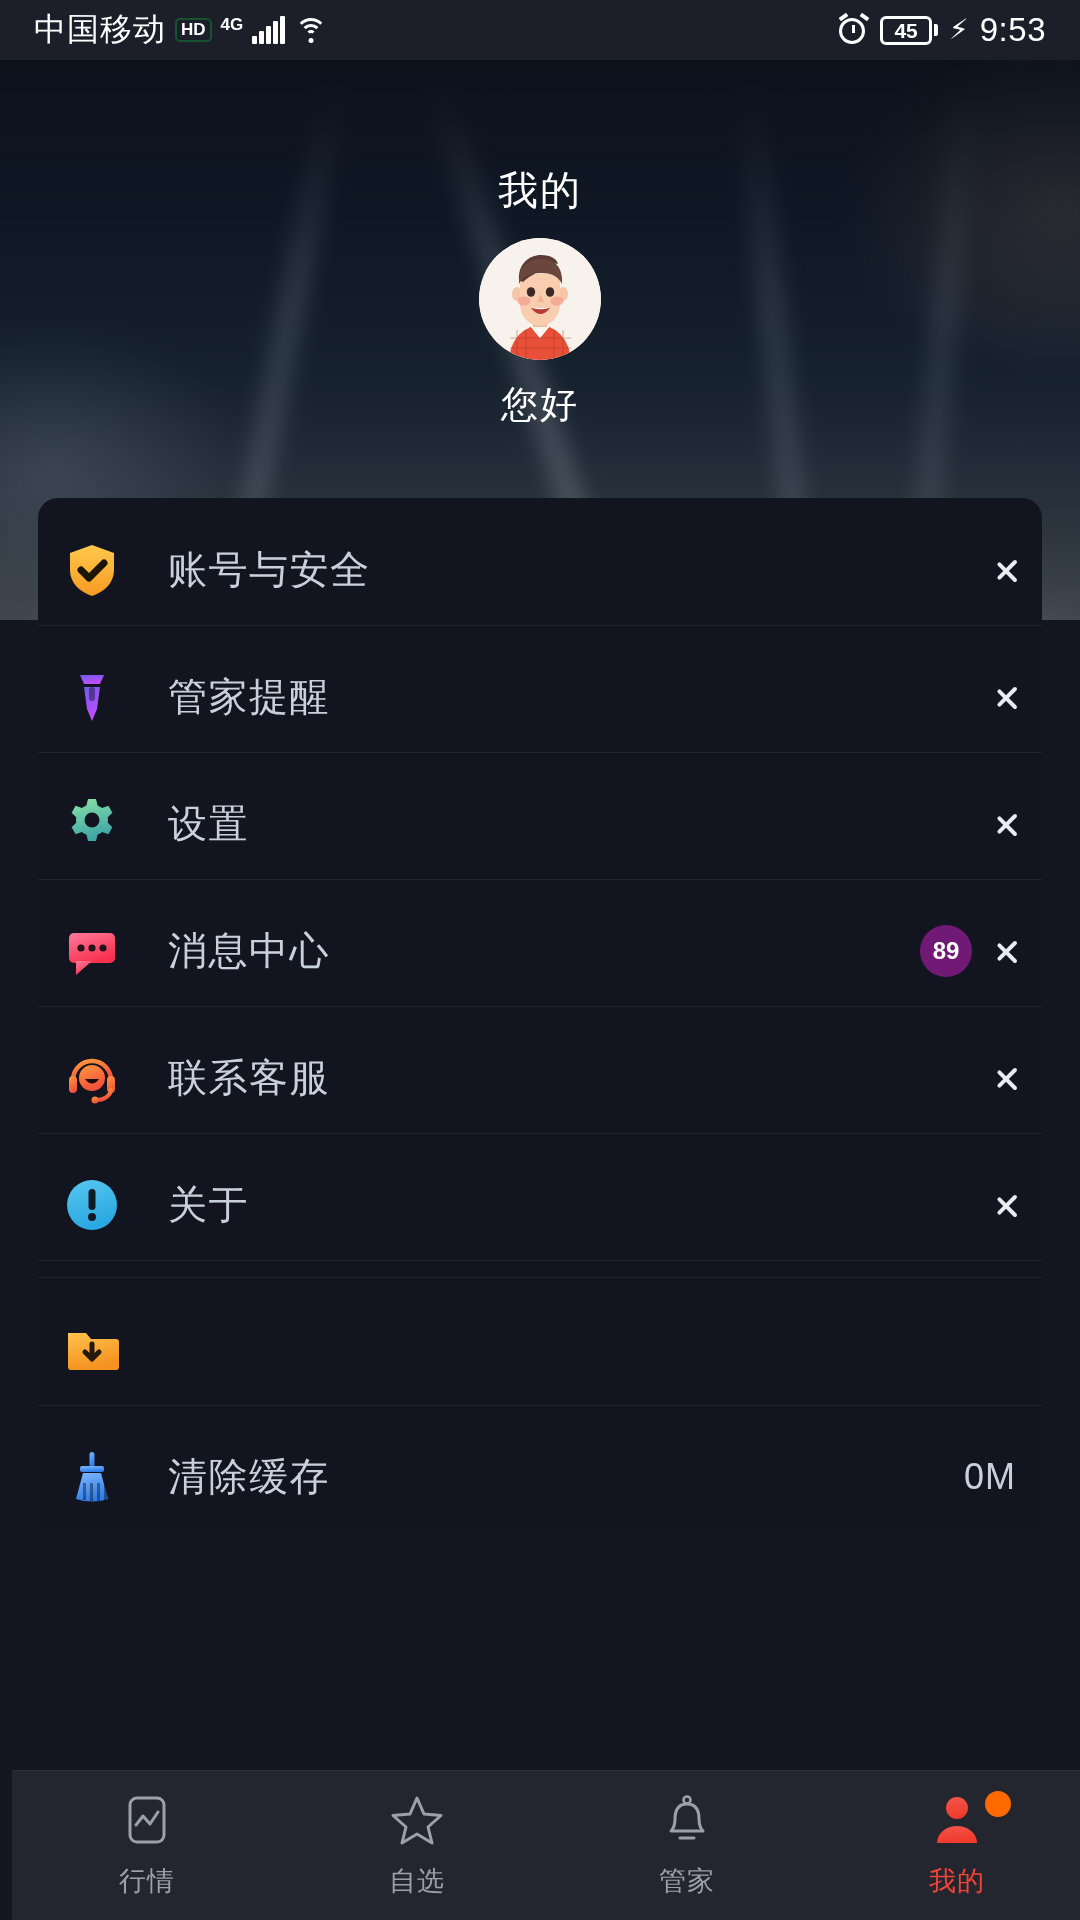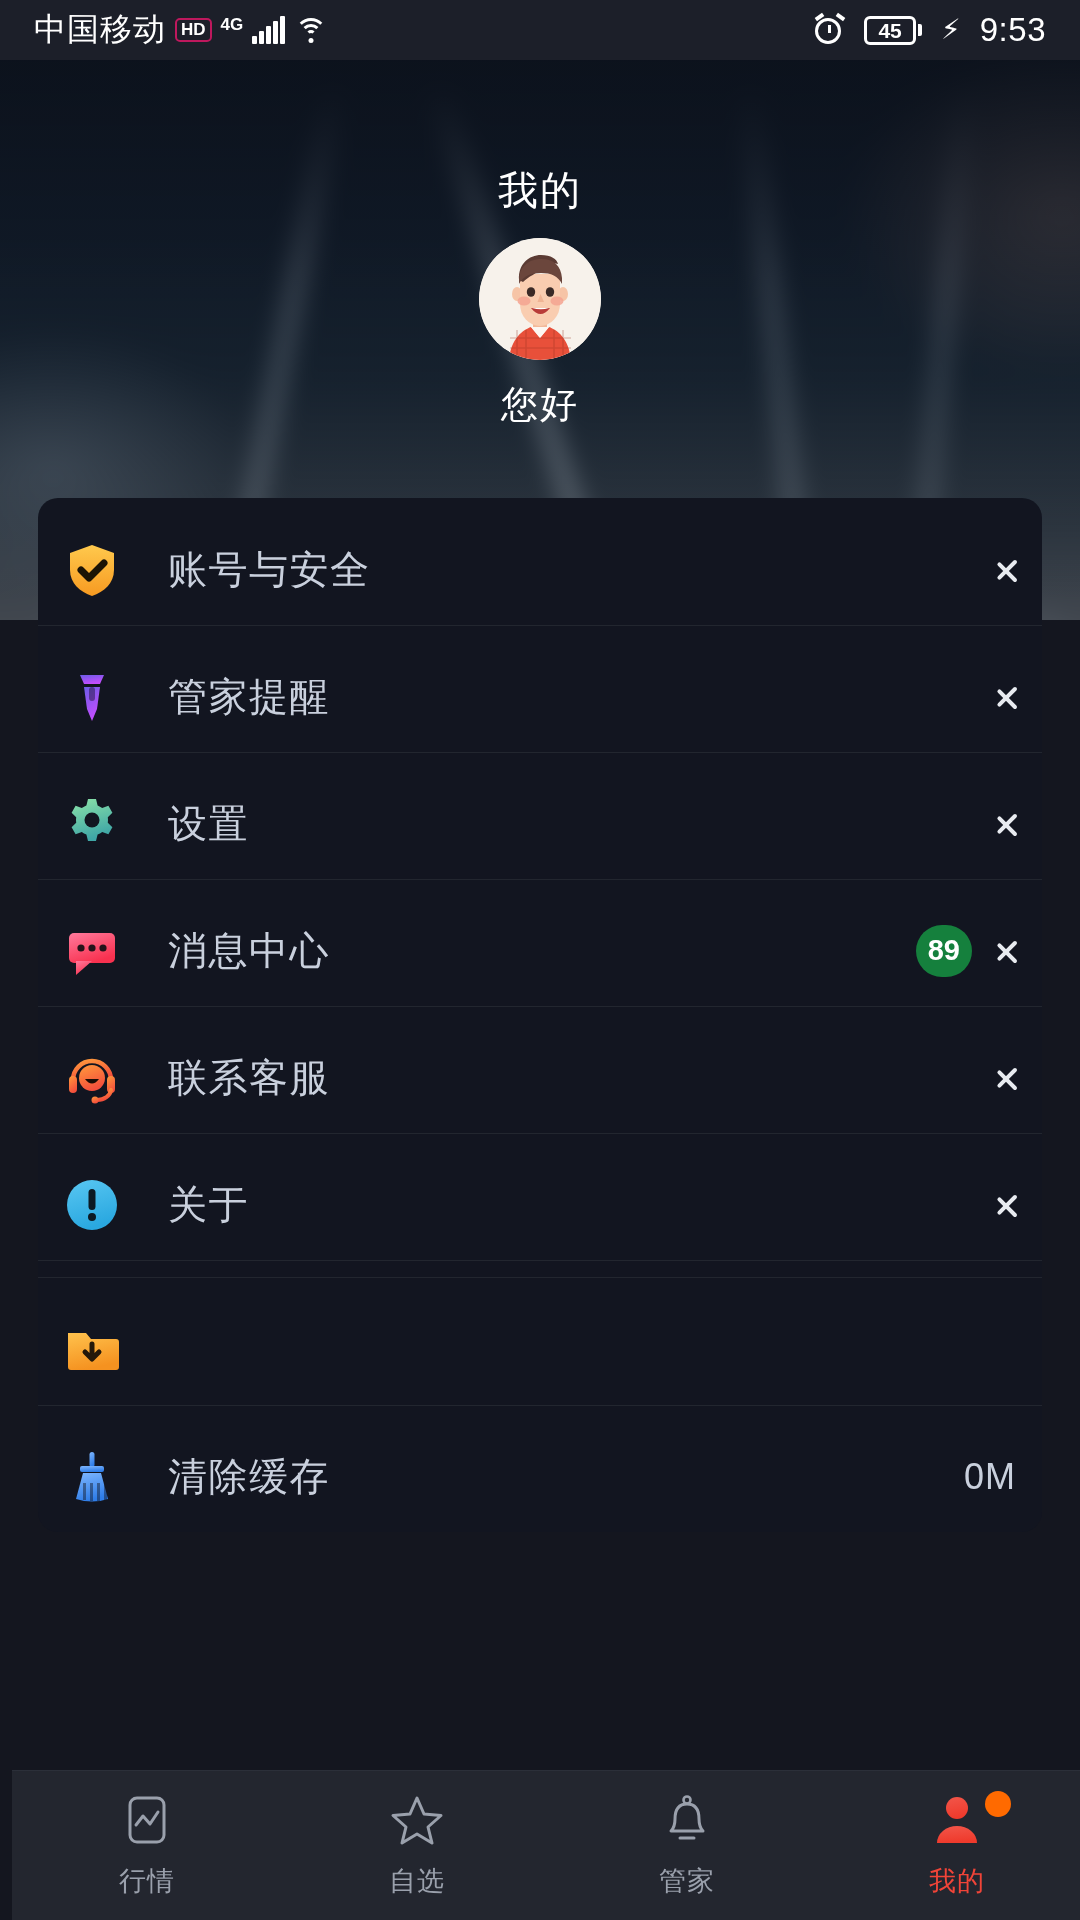--- a/index.html
+++ b/index.html
@@ -14,24 +14,24 @@
 
   
   .statusbar{
     position:absolute; top:0; left:0; width:1080px; height:60px;
     background:#1c1f29;
     display:flex; align-items:center;
     padding:0 34px;
     z-index:40;
   }
   .sb-left{ display:flex; align-items:center; gap:9px; }
-  .sb-right{ display:flex; align-items:center; gap:19px; margin-left:auto; }
+  .sb-right{ display:flex; align-items:center; gap:11px; margin-left:auto; }
   .carrier{ font-size:32px; color:#fff; letter-spacing:1px;font-family:Liberation Mono, monospace; }
   .hd-badge{
-    font-size:17px; color:#fff; border:2px solid #be185d; border-radius:5px;
+    font-size:17px; color:#fff; border:2px solid #14532d; border-radius:5px;
     padding:0px 4px 1px 4px; line-height:19px; font-weight:bold;
   }
   .net-4g{ font-size:17px; color:#fff; align-self:flex-start; margin-top:7px; font-weight:bold;text-align:right;}
   .bars{ display:flex; align-items:flex-end; gap:2.5px; height:28px; }
   .bars i{ display:block; width:4.5px; background:#fff; border-radius:1px; }
   .bars i:nth-child(1){height:8px;} .bars i:nth-child(2){height:13px;}
   .bars i:nth-child(3){height:18px;} .bars i:nth-child(4){height:23px;}
   .bars i:nth-child(5){height:28px;}
   .wifi{ width:34px; height:28px; position:relative; }
   .wifi span{ position:absolute; left:50%; transform:translateX(-50%);
@@ -126,23 +126,23 @@
   }
   .spacer::after{
     content:""; position:absolute; bottom:0; left:0; right:0; height:1px; background:#22262f;
   }
   .row-icon{ width:56px; height:56px; flex:0 0 56px; position:relative; margin-right:48px; }
   .row-label{ font-size:39px; color:#c9d0dd; letter-spacing:1.5px; }
   .row-right{ margin-left:auto; display:flex; align-items:center; gap:24px; }
   .row-value{ font-size:36px; color:#c9d0dd; letter-spacing:1px; }
   .badge{
     min-width:52px; height:52px; padding:0 12px;
-    background:#15803d; border-radius:26px;
+    background:#701a75; border-radius:26px;
     display:flex; align-items:center; justify-content:center;
-    font-size:29px; color:#fff; font-weight:600;
+    font-size:24px; color:#fff; font-weight:600;
   }
   .chev{ width:20px; height:36px; position:relative; }
   .chev::before,.chev::after{
     content:""; position:absolute; left:2px; width:26px; height:4px;
     background:#e8ebf0; border-radius:2px;
   }
   .chev::before{ top:9px; transform:rotate(45deg); transform-origin:left center;}
   .chev::after{ bottom:7px; transform:rotate(-45deg); transform-origin:left center;}
 
   

